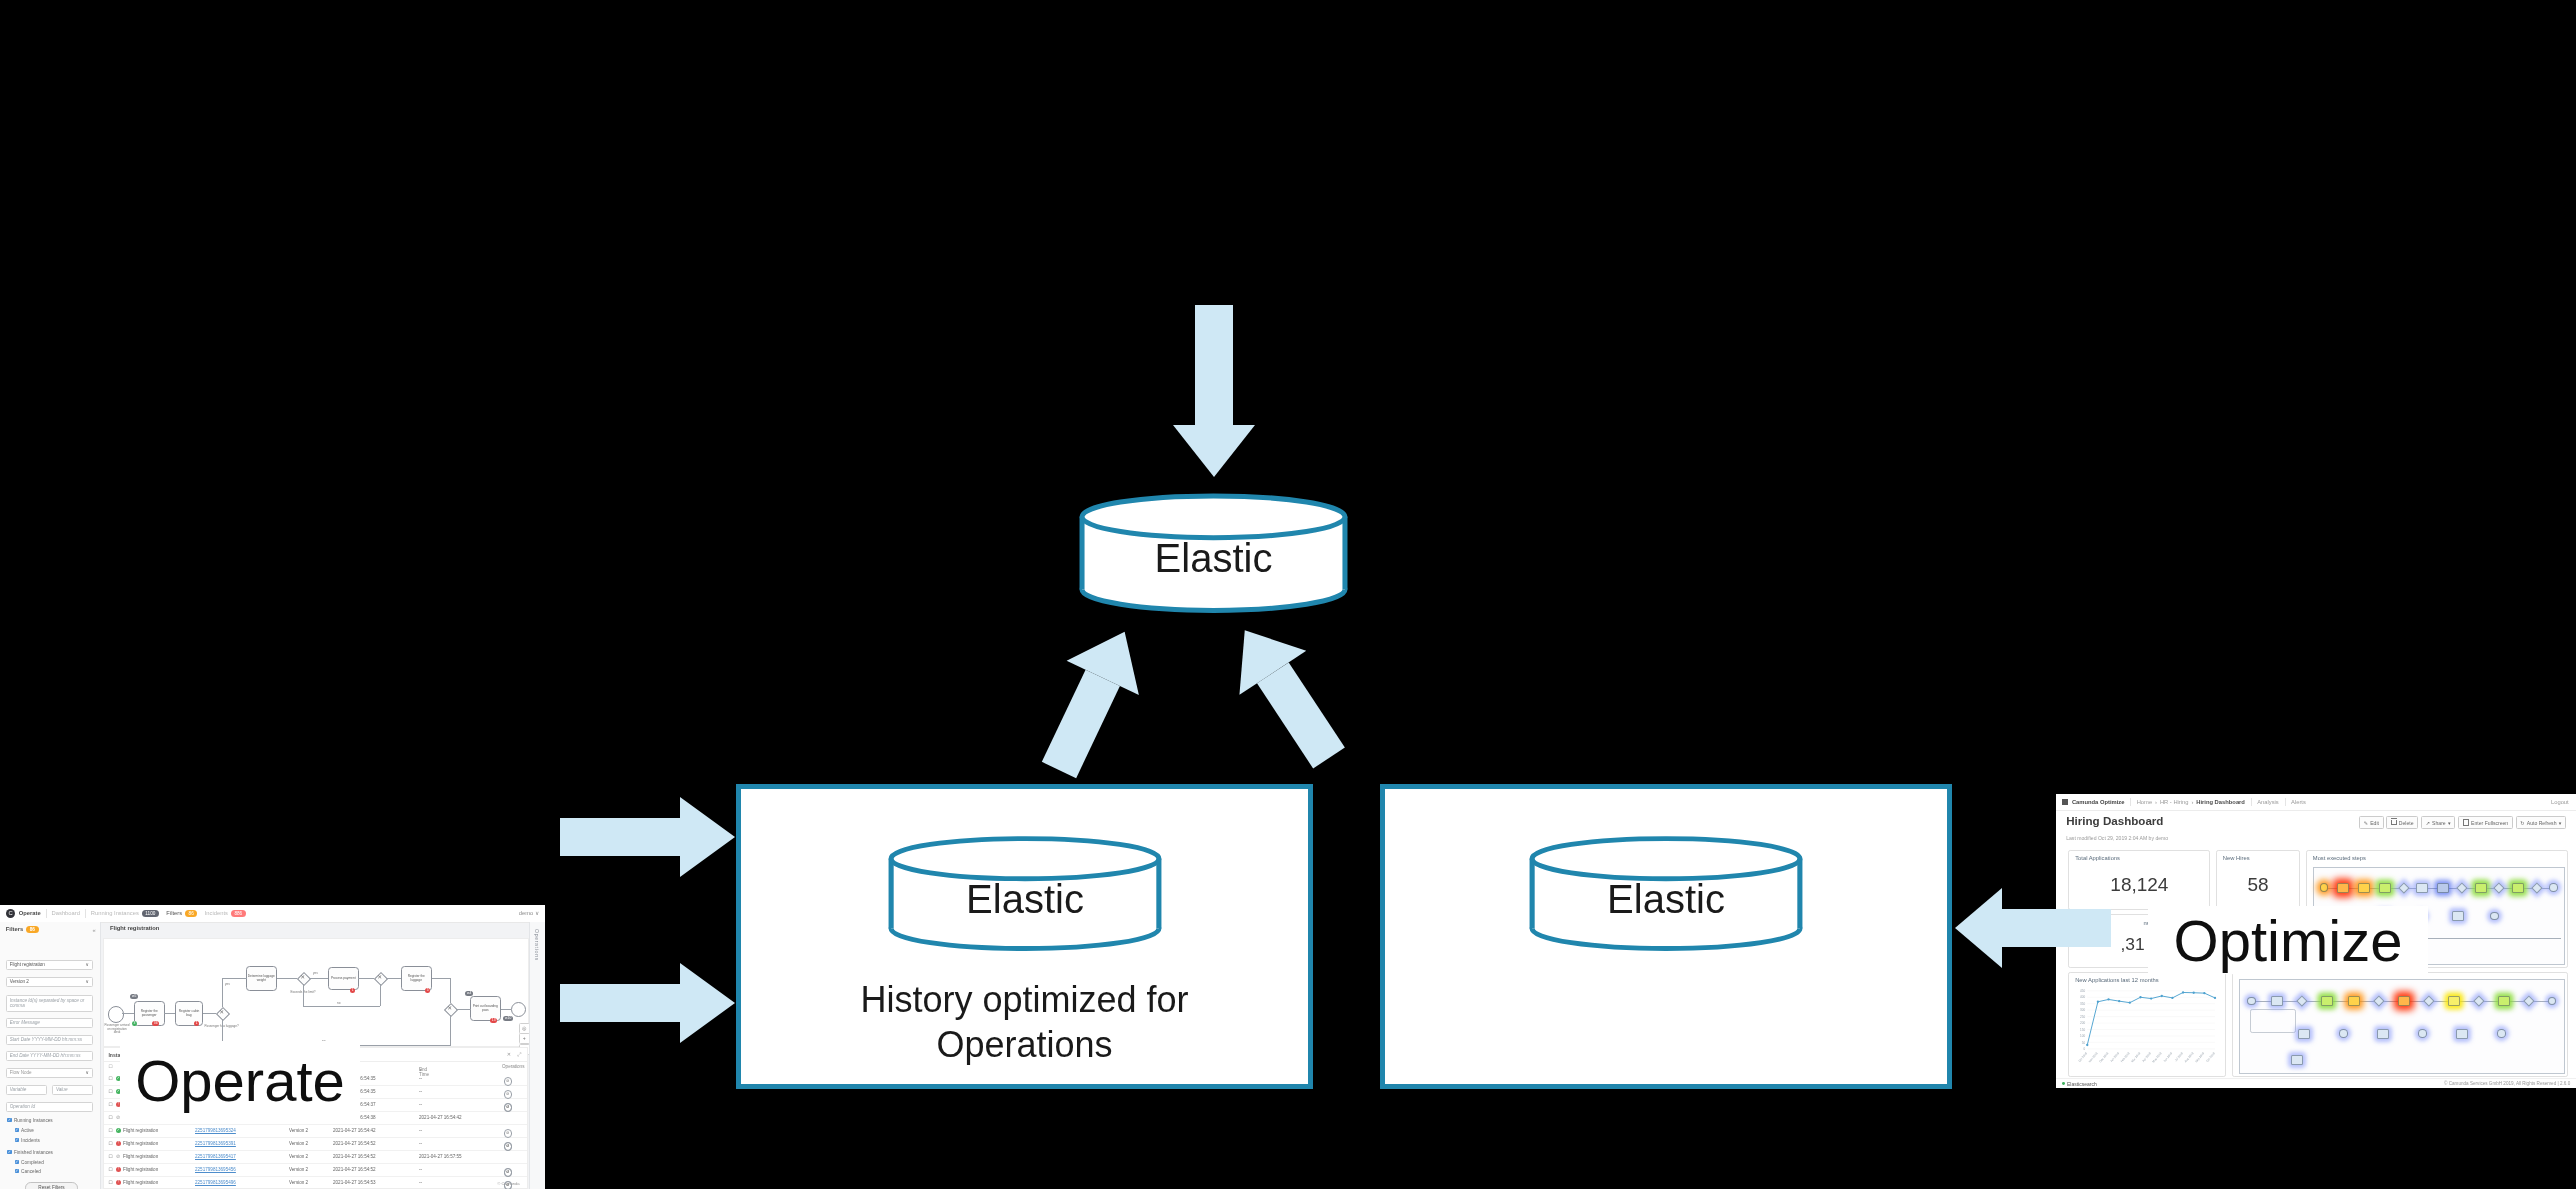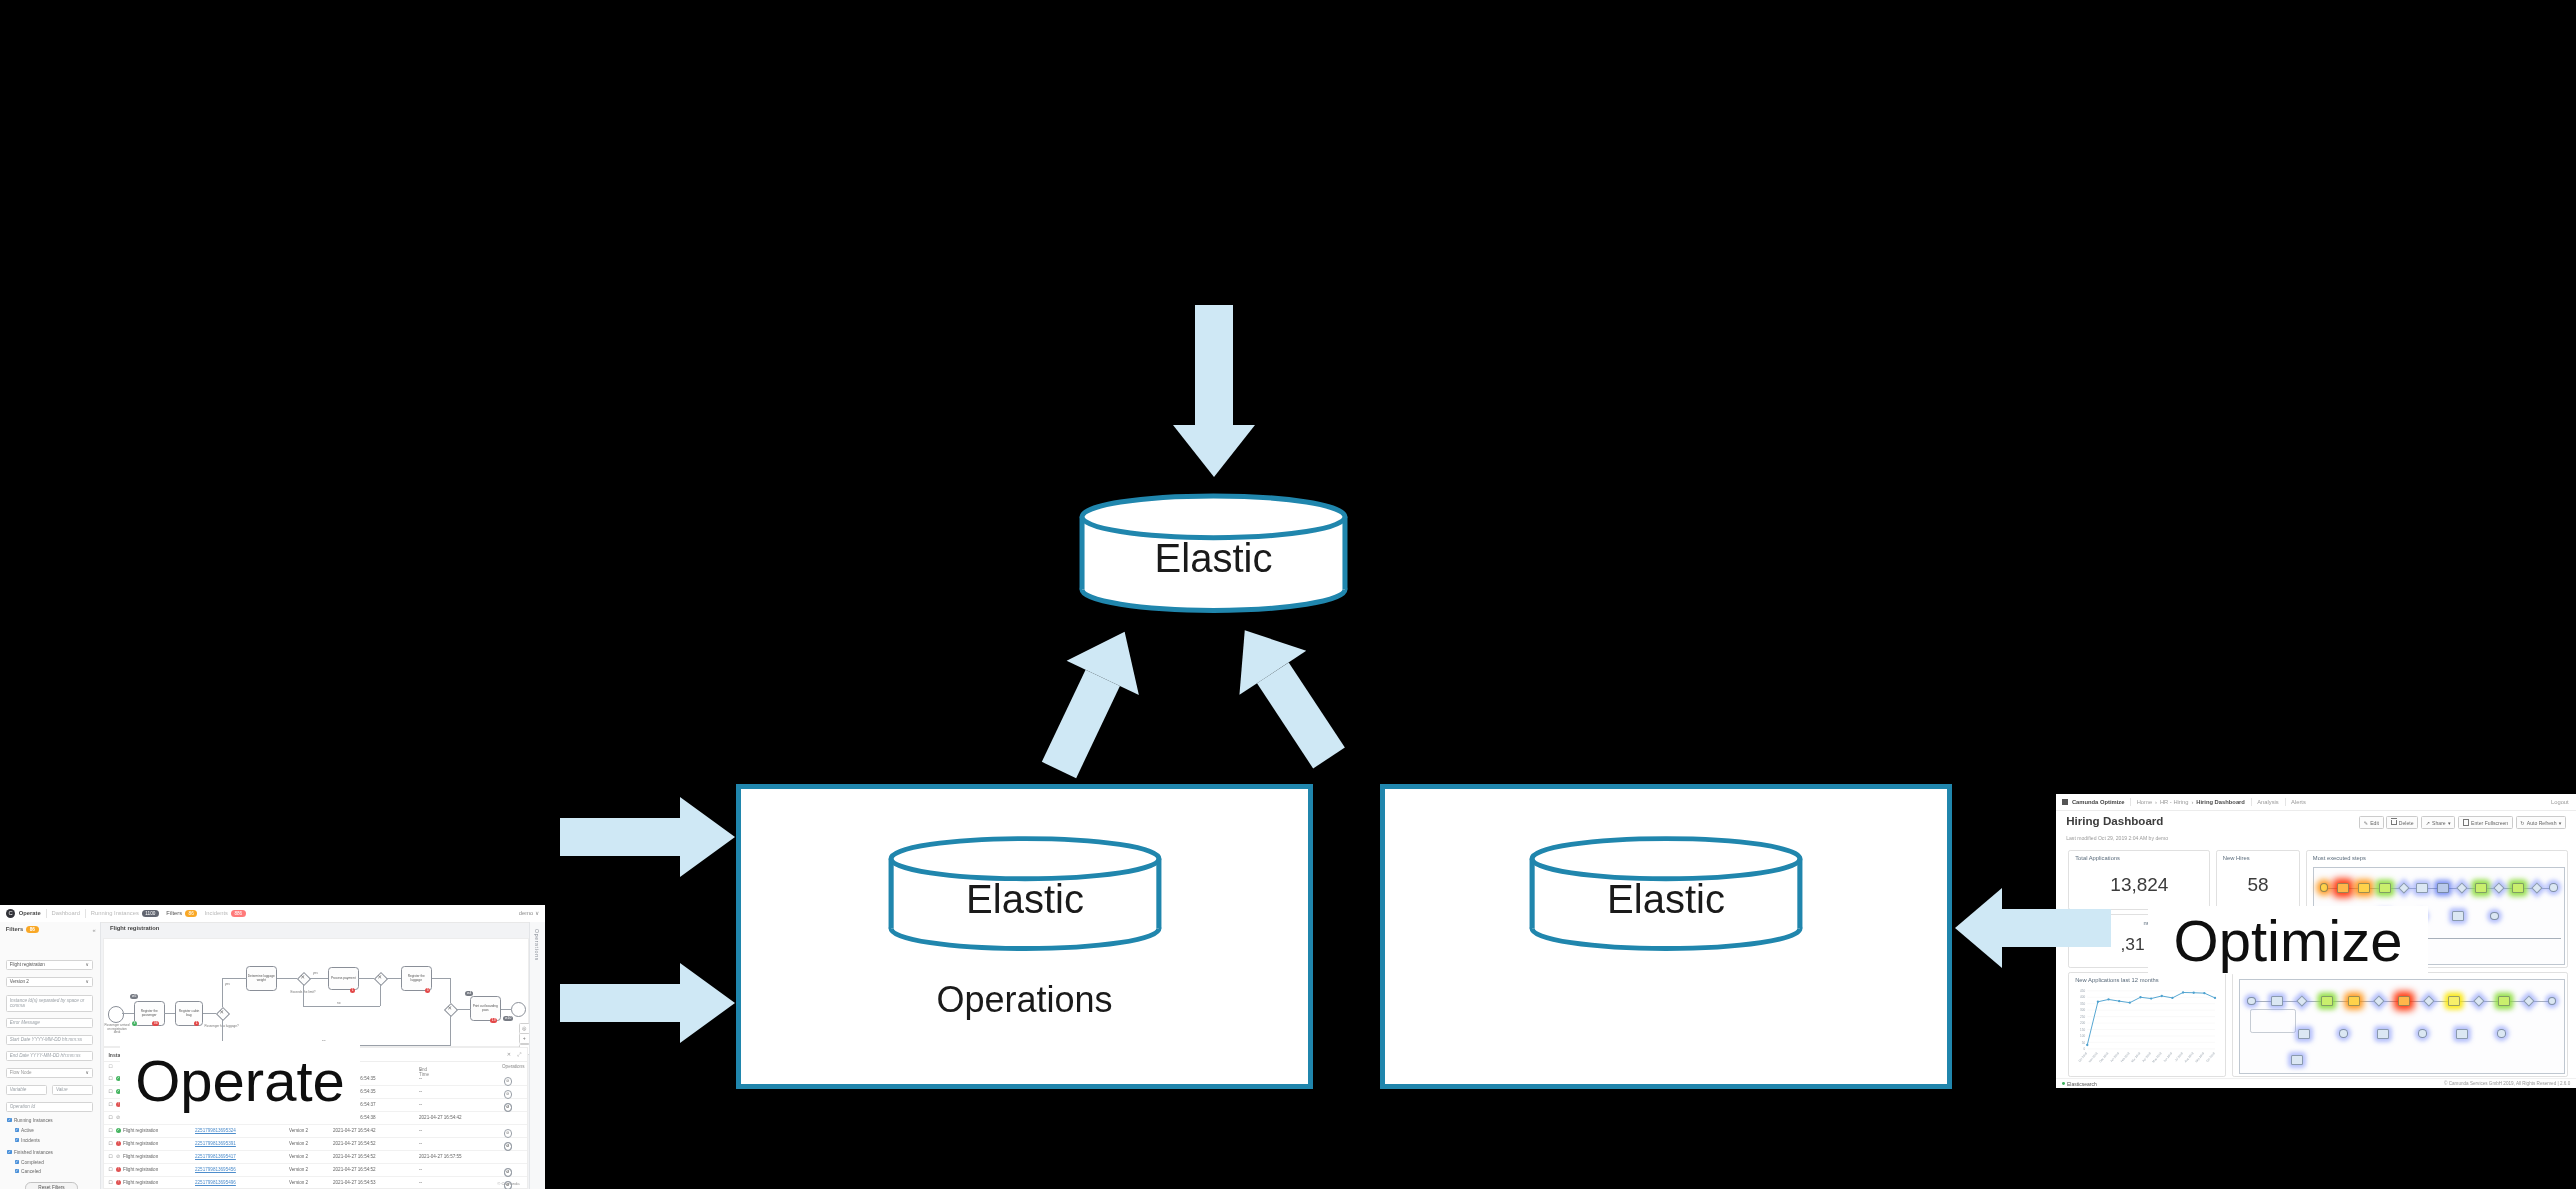--- a/index.html
+++ b/index.html
@@ -168,20 +168,21 @@
     <div class="cyl" style="left:145px;top:42px;width:278px;height:121px;">
       <svg viewBox="0 0 380 175" preserveAspectRatio="none">
         <ellipse class="cs" cx="190" cy="141" rx="183" ry="29"></ellipse>
         <rect class="cf" x="7" y="40" width="366" height="101"></rect>
         <path class="cl" d="M7 40 V141 M373 40 V141"></path>
         <ellipse class="cs" cx="190" cy="40" rx="183" ry="29"></ellipse>
       </svg>
       <div class="cyl-label">Elastic</div>
     </div>
     <div class="boxcap" style="top:188px;">
+      <div>History optimized for</div>
       <div>Operations</div>
     </div>
   </div>
 
   <div class="dbox" style="left:1380px;top:784px;width:572px;height:305px;">
     <div class="cyl" style="left:142px;top:42px;width:278px;height:121px;">
       <svg viewBox="0 0 380 175" preserveAspectRatio="none">
         <ellipse class="cs" cx="190" cy="141" rx="183" ry="29"></ellipse>
         <rect class="cf" x="7" y="40" width="366" height="101"></rect>
         <path class="cl" d="M7 40 V141 M373 40 V141"></path>
@@ -523,21 +524,21 @@
       <div class="opt-btn">
           <span>↻</span>
           <span>Auto Refresh</span>
           <span>▾</span>
         </div>
     </div>
     <div class="opt-mod">Last modified Oct 29, 2019 2:04 AM by demo</div>
 
     <div class="card" style="left:12.4px;top:56px;width:142px;height:60px;">
       <div class="card-label">Total Applications</div>
-      <div class="card-value">13,824</div>
+      <div class="card-value">18,124</div>
     </div>
     <div class="card" style="left:160px;top:56px;width:84px;height:60px;">
       <div class="card-label">New Hires</div>
       <div class="card-value">58</div>
     </div>
     <div class="card" style="left:250px;top:56px;width:262px;height:118px;">
       <div class="card-label">Most executed steps</div>
       <div class="hm-wrap" style="left:5.8px;top:16px;width:250px;height:96px;">
         <div class="hm-line" style="left:8.7px;right:8.7px;top:19.6px;"></div>
         <div class="hm-row" style="left:5.8px;right:5.8px;top:11.6px;height:16px;" id="hm1-main">

